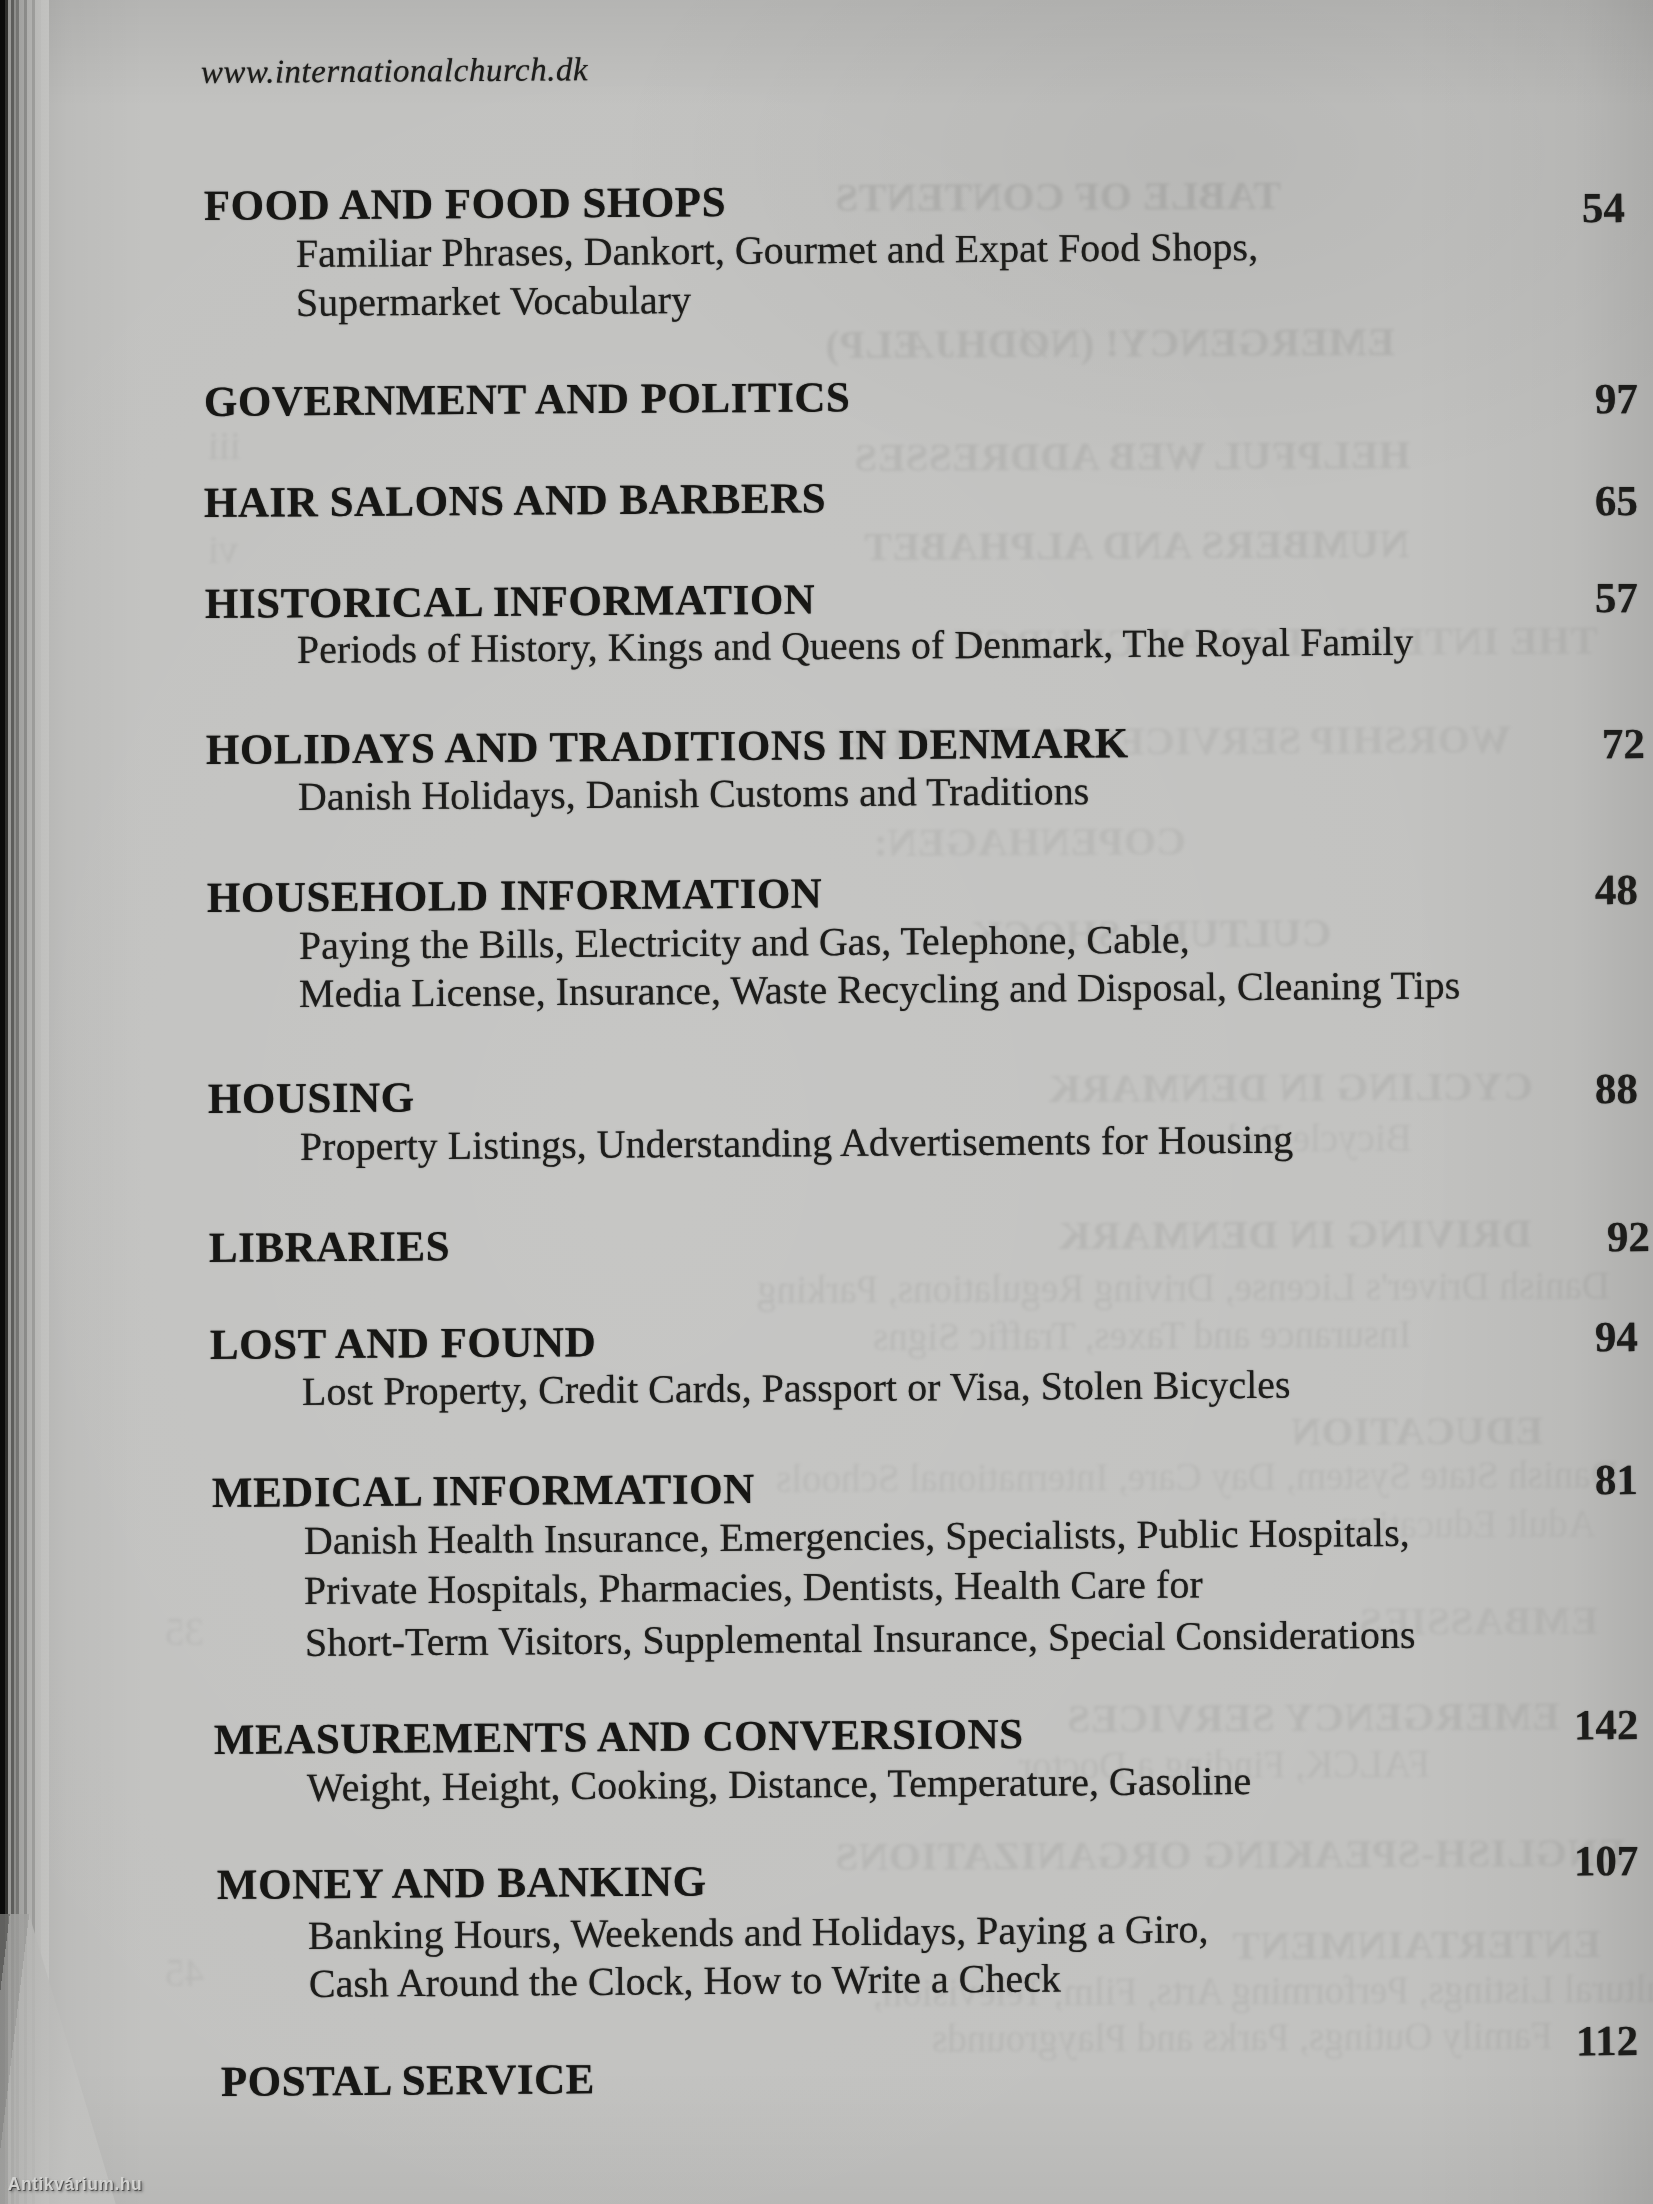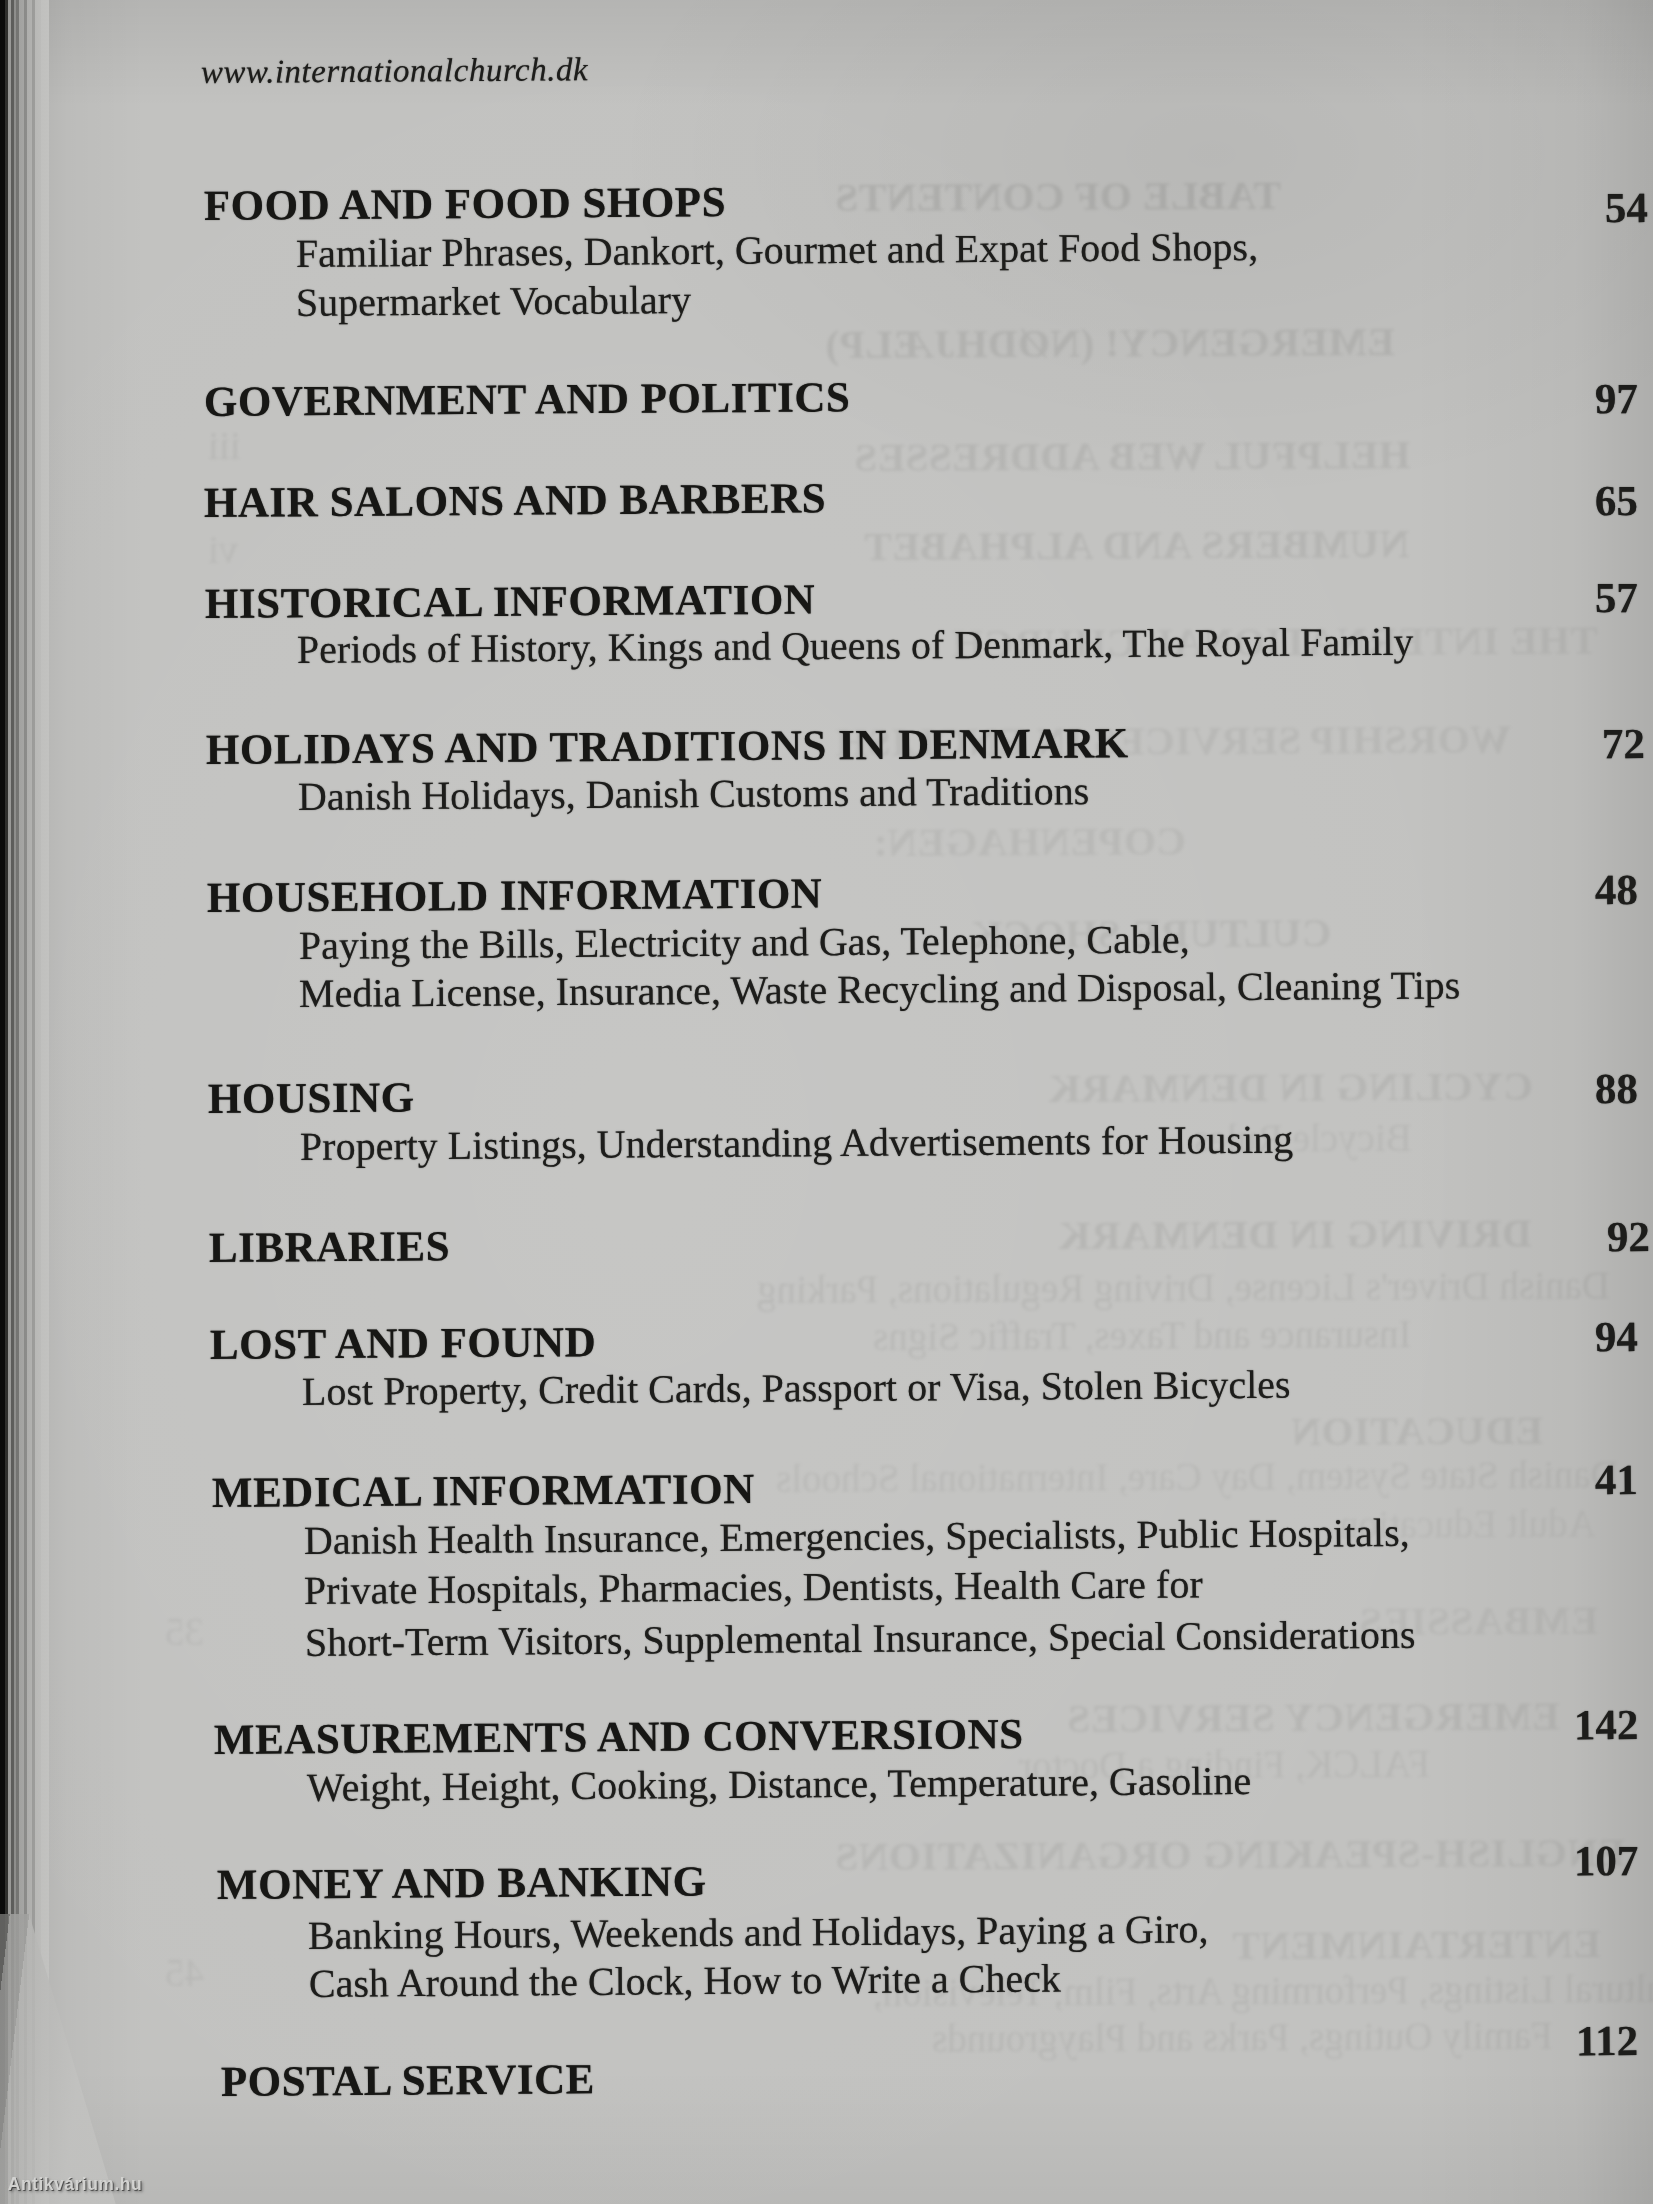--- a/index.html
+++ b/index.html
@@ -113,21 +113,21 @@
     <div class="bleed bb" style="left:1232px; top:1921px; opacity:.14"><span class="mirror">ENTERTAINMENT</span></div>
     <div class="bleed bs" style="left:873px;  top:1970px; opacity:.13"><span class="mirror">Cultural Listings, Performing Arts, Film, Television,</span></div>
     <div class="bleed bs" style="left:932px;  top:2016px; opacity:.13"><span class="mirror">Family Outings, Parks and Playgrounds</span></div>
     <div class="bleed bs" style="left:165px;  top:1950px; opacity:.11"><span class="mirror">45</span></div>
   </div>
 
   <div>
     <div class="line hdr" style="left:201px; top:54px">www.internationalchurch.dk</div>
 
     <div class="line h" style="left:204px; top:181px">FOOD AND FOOD SHOPS</div>
-    <div class="line n" style="right:35px; top:183px">54</div>
+    <div class="line n" style="right:58px; top:183px">54</div>
     <div class="line s" style="left:296px; top:230px">Familiar Phrases, Dankort, Gourmet and Expat Food Shops,</div>
     <div class="line s" style="left:296px; top:279px">Supermarket Vocabulary</div>
 
     <div class="line h" style="left:204px; top:377px">GOVERNMENT AND POLITICS</div>
     <div class="line n" style="right:45px; top:374px">97</div>
 
     <div class="line h" style="left:204px; top:478px">HAIR SALONS AND BARBERS</div>
     <div class="line n" style="right:45px; top:476px">65</div>
 
     <div class="line h" style="left:205px; top:579px">HISTORICAL INFORMATION</div>
@@ -148,21 +148,21 @@
     <div class="line s" style="left:300px; top:1123px">Property Listings, Understanding Advertisements for Housing</div>
 
     <div class="line h" style="left:209px; top:1223px">LIBRARIES</div>
     <div class="line n" style="right:33px; top:1212px">92</div>
 
     <div class="line h" style="left:210px; top:1320px">LOST AND FOUND</div>
     <div class="line n" style="right:45px; top:1312px">94</div>
     <div class="line s" style="left:302px; top:1368px">Lost Property, Credit Cards, Passport or Visa, Stolen Bicycles</div>
 
     <div class="line h" style="left:212px; top:1468px">MEDICAL INFORMATION</div>
-    <div class="line n" style="right:45px; top:1455px">41</div>
+    <div class="line n" style="right:45px; top:1455px">81</div>
     <div class="line s" style="left:304px; top:1517px">Danish Health Insurance, Emergencies, Specialists, Public Hospitals,</div>
     <div class="line s" style="left:304px; top:1567px">Private Hospitals, Pharmacies, Dentists, Health Care for</div>
     <div class="line s" style="left:305px; top:1619px">Short-Term Visitors, Supplemental Insurance, Special Considerations</div>
 
     <div class="line h" style="left:214px; top:1715px">MEASUREMENTS AND CONVERSIONS</div>
     <div class="line n" style="right:45px; top:1700px">142</div>
     <div class="line s" style="left:307px; top:1764px">Weight, Height, Cooking, Distance, Temperature, Gasoline</div>
 
     <div class="line h" style="left:217px; top:1860px">MONEY AND BANKING</div>
     <div class="line n" style="right:45px; top:1836px">107</div>

